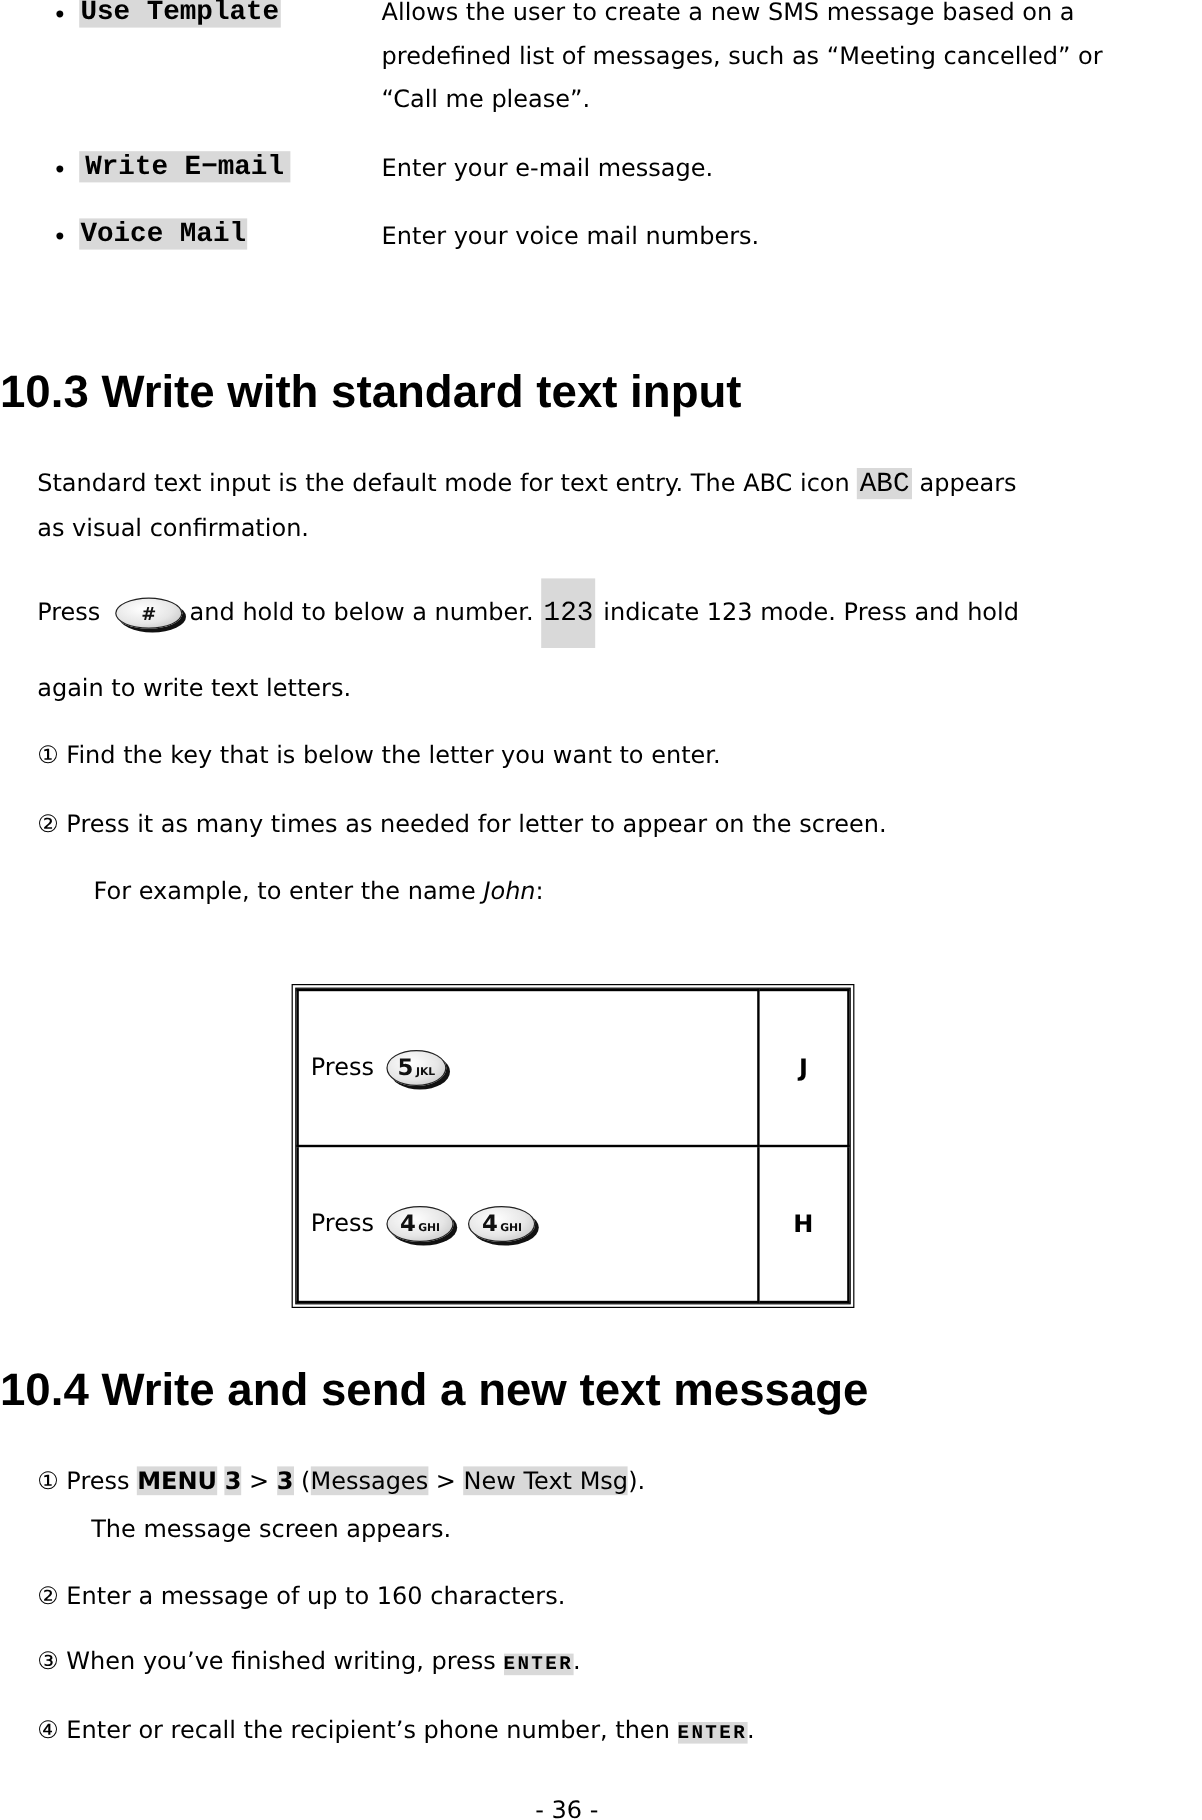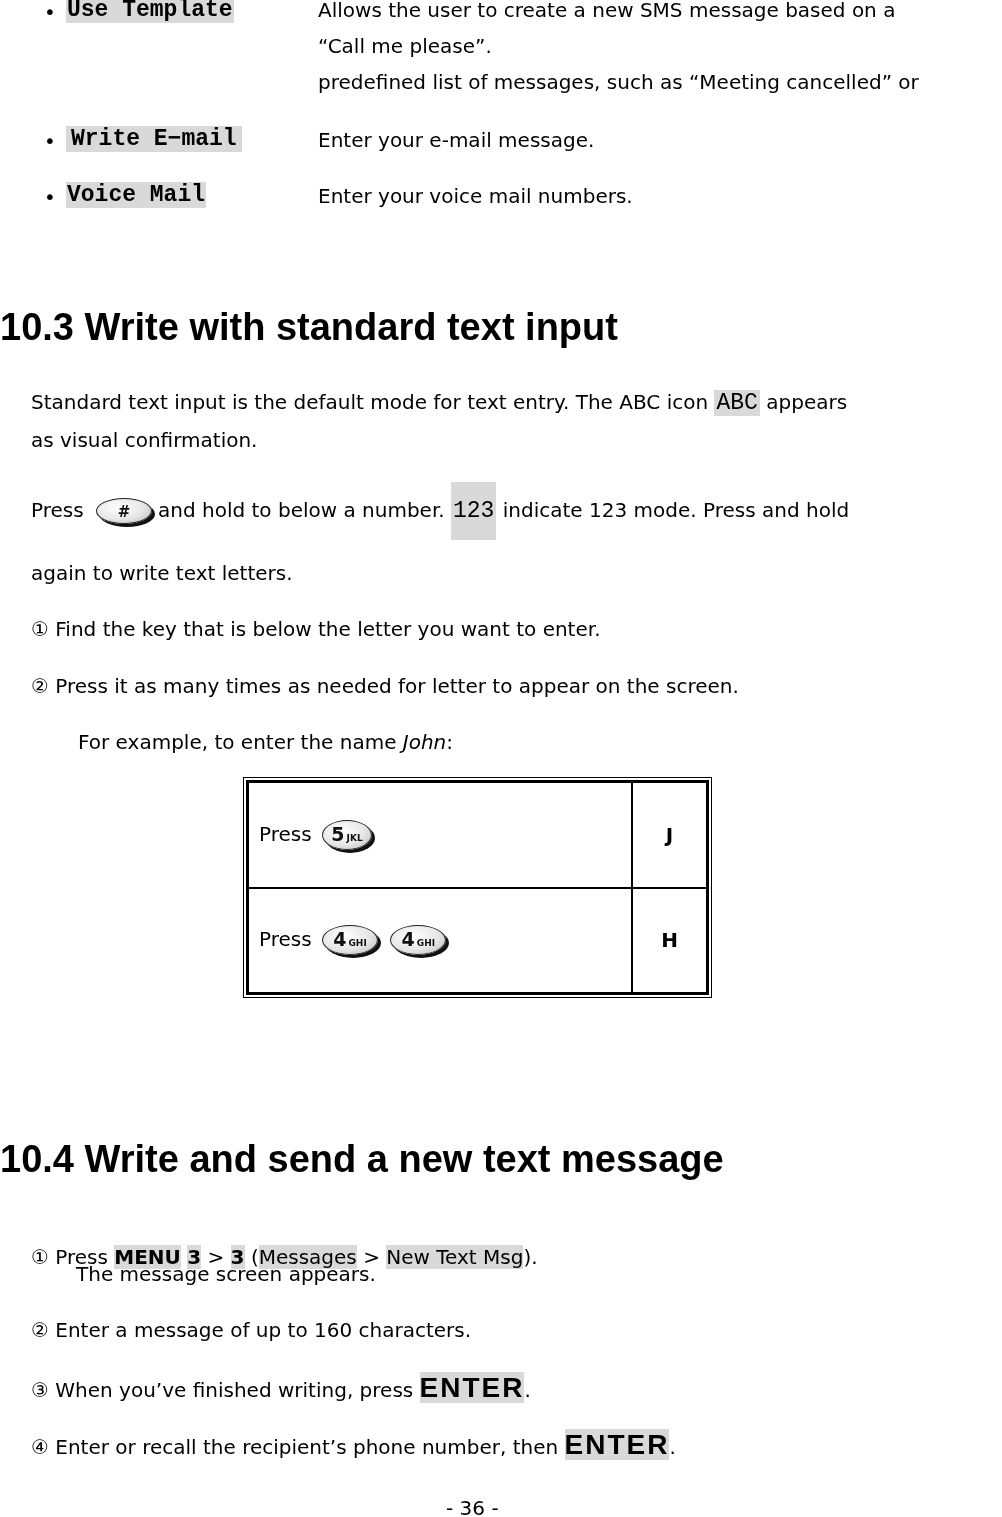--- a/index.html
+++ b/index.html
@@ -4,21 +4,21 @@
 <style>
   * { box-sizing: border-box; margin: 0; padding: 0; }
   html, body { background: #ffffff; }
   body {
     width: 1002px; height: 1517px; position: relative; overflow: hidden;
     font-family: "DejaVu Sans", sans-serif; color: #000; font-size: 20px;
   }
   .abs { position: absolute; white-space: nowrap; }
   .hl { background: #d9d9d9; }
   .mono { font-family: "Liberation Mono", "DejaVu Sans Mono", monospace; font-size: 23px; }
-  .mono-b { font-family: Liberation Sans, sans-serif; font-size: 28px; font-weight: bold; letter-spacing: 2px; text-align: right; }
+  .mono-b { font-family: Liberation Mono, monospace; font-size: 16px; font-weight: bold; letter-spacing: 2px; text-align: right; }
   .bold { font-weight: bold; }
   .heading {
     font-family: "Liberation Sans", sans-serif; font-weight: bold; font-size: 38px;
     position: absolute; left: 0; white-space: nowrap;
   }
   .bullet { position: absolute; left: 44px; font-size: 20px; }
   .desc { position: absolute; left: 318px; line-height: 36px; font-size: 20px; }
   .p { position: absolute; left: 31px; font-size: 20px; white-space: nowrap; }
 
   
@@ -29,39 +29,39 @@
     border: 1.5px solid #222;
     box-shadow: 3px 3px 0 0 #111;
     text-align: center; line-height: 27px;
     font-family: "DejaVu Sans", sans-serif; font-weight: bold; color: #111;
   }
   .key .num { font-size: 19px; }
   .key .let { font-size: 9px; margin-left: 2px; }
 
   
   .tbl {
-    position: absolute; left: 243px; top: 777px; width: 469px; height: 221px;
+    position: absolute; left: 243px; top: 820px; width: 469px; height: 270px;
     border: 3px double #000; border-width: 4px;
   }
   .tbl table { width: 100%; height: 100%; border-collapse: collapse; }
   .tbl td { border: 2px solid #000; font-size: 20px; }
   .tbl td.left { padding-left: 10px; width: 384px; }
   .tbl td.right { text-align: center; font-weight: bold; font-size: 20px; }
 </style>
 </head>
 <body>
 
 <div>
 
   <span class="bullet" style="top:0px;">•</span>
   <span class="abs mono hl" style="left:66px; top:-3px; padding:0 1px; font-weight:bold;">Use Template</span>
   <div class="desc" style="top:-8px;">
     <div>Allows the user to create a new SMS message based on a</div>
+    <div>predefined list of messages, such as “Meeting cancelled” or</div>
     <div>“Call me please”.</div>
-    <div>predefined list of messages, such as “Meeting cancelled” or</div>
   </div>
 
   <span class="bullet" style="top:129px;">•</span>
   <span class="abs mono hl" style="left:66px; top:126px; padding:0 5px; font-weight:bold;">Write E−mail</span>
   <div class="desc" style="top:122px;">
     <div>Enter your e-mail message.</div>
   </div>
 
   <span class="bullet" style="top:185px;">•</span>
   <span class="abs mono hl" style="left:66px; top:182px; padding:0 1px; font-weight:bold;">Voice Mail</span>
@@ -117,21 +117,21 @@
         <span class="key" style="width:56px; margin-left:6px;"><span class="num">4</span><span class="let">GHI</span></span>
       </td>
       <td class="right">H</td>
     </tr>
   </tbody>
     </table>
 </div>
 
 <div class="heading" style="top:1138px;">10.4  Write and send a new text message</div>
 
-<div class="p" style="top:1222px;margin-top:23px;">
+<div class="p" style="top:1222px;">
   <span>①</span>
   <span>Press</span>
   <span class="bold hl">MENU</span>
   <span class="bold hl">3</span>
   <span>&gt;</span>
   <span class="bold hl">3</span>
   <span>(</span><span class="hl">Messages</span>
   <span>&gt;</span>
   <span class="hl">New Text Msg</span><span>).</span>
 </div>

